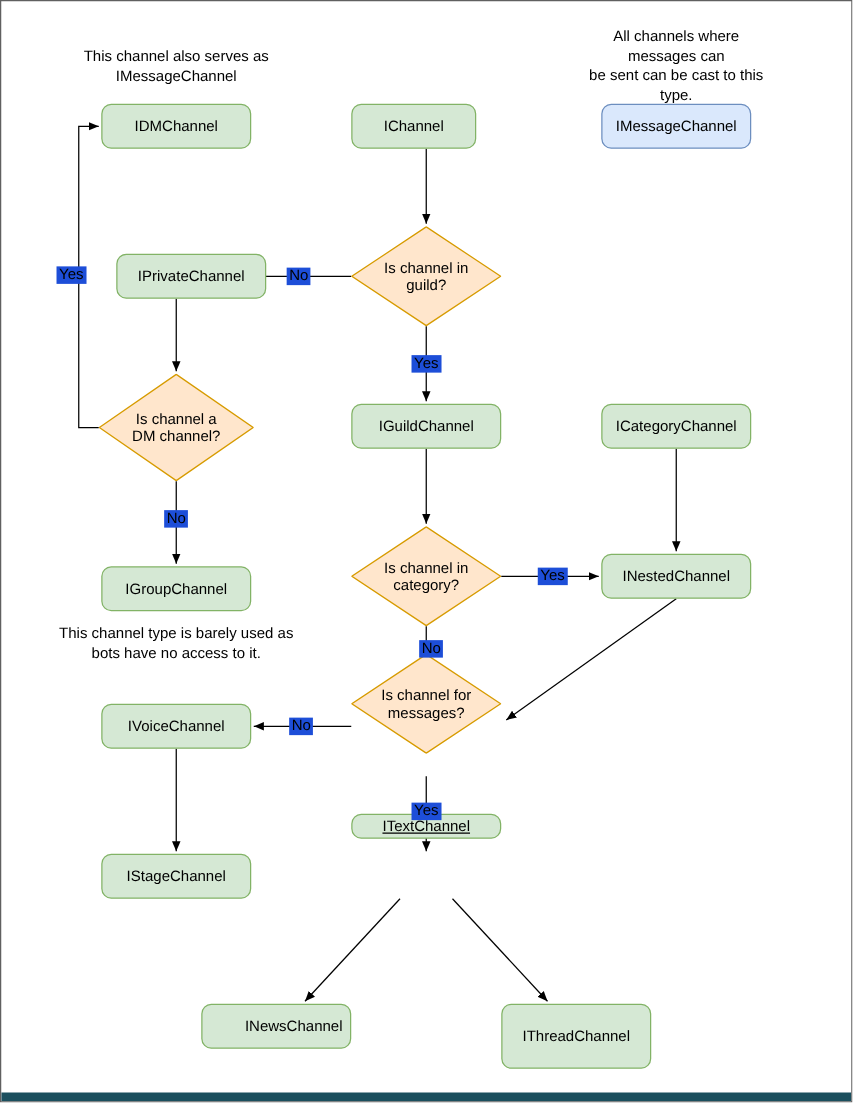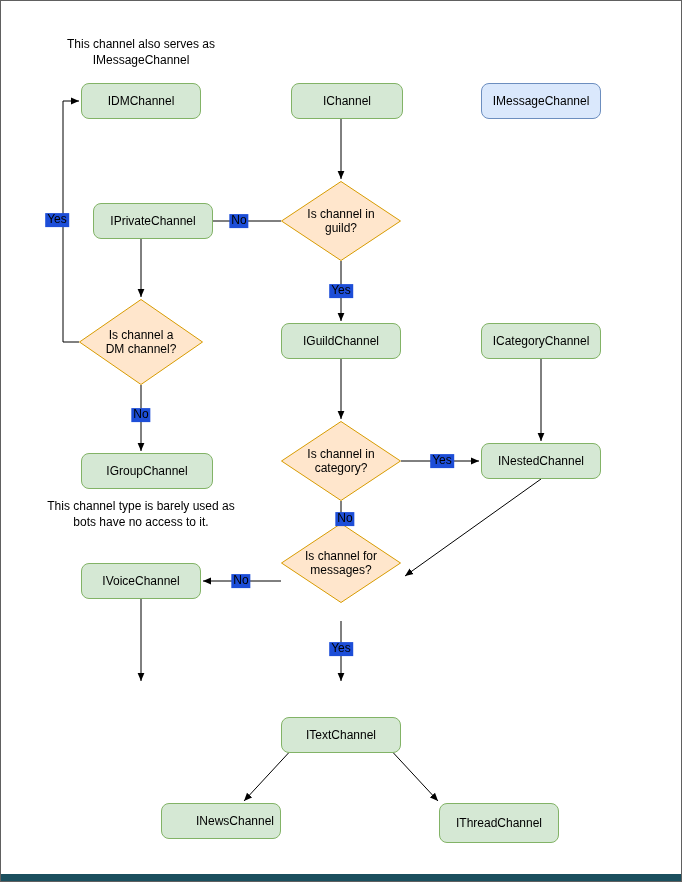--- a/index.html
+++ b/index.html
@@ -112,21 +112,21 @@
       <polyline points="280,580 202,580" fill="none" stroke="#000000" stroke-width="1" marker-end="url(#arrowhead)"></polyline>
       <polyline points="340,620 340,680" fill="none" stroke="#000000" stroke-width="1" marker-end="url(#arrowhead)"></polyline>
       <polyline points="140,598 140,680" fill="none" stroke="#000000" stroke-width="1" marker-end="url(#arrowhead)"></polyline>
       <polyline points="319,718 243,800" fill="none" stroke="#000000" stroke-width="1" marker-end="url(#arrowhead)"></polyline>
       <polyline points="361,718 437,800" fill="none" stroke="#000000" stroke-width="1" marker-end="url(#arrowhead)"></polyline>
     </svg>
   <div class="bottom-bar"></div>
 <div class="node box-green" style="left: 80px; top: 82px; width: 120px; height: 36px;">
       <div class="node-label">IDMChannel</div>
     </div>
-    <div class="node box-green" style="left: 290px; top: 82px; width: 112px; height: 36px;">
+    <div class="node box-green" style="left: 280px; top: 82px; width: 100px; height: 36px;">
       <div class="node-label">IChannel</div>
     </div>
     <div class="node box-blue" style="left: 480px; top: 82px; width: 120px; height: 36px;">
       <div class="node-label">IMessageChannel</div>
     </div>
     <div class="node box-green" style="left: 92px; top: 202px; width: 120px; height: 36px;">
       <div class="node-label">IPrivateChannel</div>
     </div>
     <div class="node diamond" style="left: 280px; top: 180px; width: 120px; height: 80px;">
       <svg width="120" height="80">
@@ -141,21 +141,21 @@
       </svg>
       <div class="node-label">Is channel a
 DM channel?</div>
     </div>
     <div class="node box-green" style="left: 280px; top: 322px; width: 120px; height: 36px;">
       <div class="node-label">IGuildChannel</div>
     </div>
     <div class="node box-green" style="left: 480px; top: 322px; width: 120px; height: 36px;">
       <div class="node-label">ICategoryChannel</div>
     </div>
-    <div class="node box-green" style="left: 80px; top: 452px; width: 132px; height: 36px; align-items: center;">
+    <div class="node box-green" style="left: 80px; top: 452px; width: 120px; height: 36px; align-items: center;">
       <div class="node-label">IGroupChannel</div>
     </div>
     <div class="node diamond" style="left: 280px; top: 420px; width: 120px; height: 80px;">
       <svg width="120" height="80">
         <polygon points="60,0.5 119.5,40 60,79.5 0.5,40" fill="#ffe6cc" stroke="#d79b00" stroke-width="1"></polygon>
       </svg>
       <div class="node-label">Is channel in
 category?</div>
     </div>
     <div class="node box-green" style="left: 480px; top: 442px; width: 120px; height: 36px;">
@@ -164,34 +164,39 @@
     <div class="node box-green" style="left: 80px; top: 562px; width: 120px; height: 36px;">
       <div class="node-label">IVoiceChannel</div>
     </div>
     <div class="node diamond" style="left: 280px; top: 522px; width: 120px; height: 80px;">
       <svg width="120" height="80">
         <polygon points="60,0.5 119.5,40 60,79.5 0.5,40" fill="#ffe6cc" stroke="#d79b00" stroke-width="1"></polygon>
       </svg>
       <div class="node-label">Is channel for
 messages?</div>
     </div>
-    <div class="node box-green" style="left: 280px; top: 716px; width: 120px; height: 36px;">
+    <div class="node box-green" style="left: 80px; top: 682px; width: 120px; height: 36px;">
+      <div class="node-label">IStageChannel</div>
+    </div>
+    <div class="node box-green" style="left: 280px; top: 650px; width: 120px; height: 20px; text-decoration: underline;">
       <div class="node-label">ITextChannel</div>
     </div>
     <div class="node box-green" style="left: 160px; top: 802px; width: 120px; height: 36px; justify-content: flex-end;">
       <div class="node-label">INewsChannel</div>
     </div>
-    <div class="node box-green" style="left: 400px; top: 802px; width: 120px; height: 40px; margin-left: 38px;">
+    <div class="node box-green" style="left: 400px; top: 802px; width: 120px; height: 52px;">
       <div class="node-label">IThreadChannel</div>
     </div>
     <div class="edge-label" style="left: 238px; top: 220px;">No</div>
     <div class="edge-label" style="left: 340px; top: 290px;">Yes</div>
     <div class="edge-label" style="left: 56px; top: 219px;">Yes</div>
     <div class="edge-label" style="left: 140px; top: 414px;">No</div>
     <div class="edge-label" style="left: 441px; top: 460px;">Yes</div>
     <div class="edge-label" style="left: 344px; top: 518px;">No</div>
     <div class="edge-label" style="left: 240px; top: 580px;">No</div>
     <div class="edge-label" style="left: 340px; top: 648px;">Yes</div>
     <div class="note" style="left: 140px; top: 52px;">This channel also serves as
 IMessageChannel</div>
+    <div class="note" style="left: 540px; top: 52px;">All channels where messages can
+be sent can be cast to this type.</div>
     <div class="note" style="left: 140px; top: 514px;">This channel type is barely used as
 bots have no access to it.</div>
   </div>
 
 </body></html>

